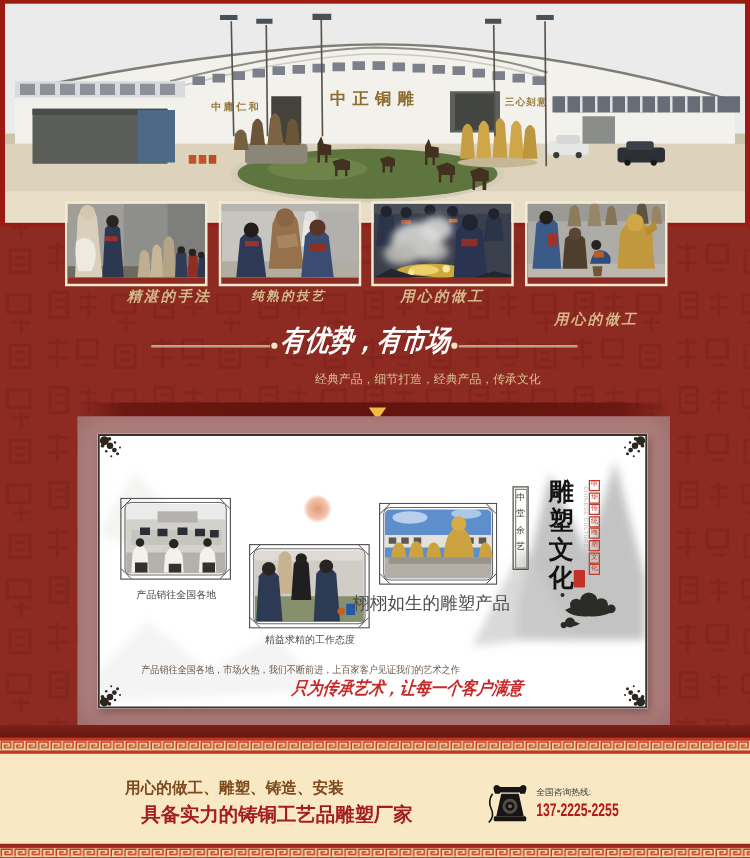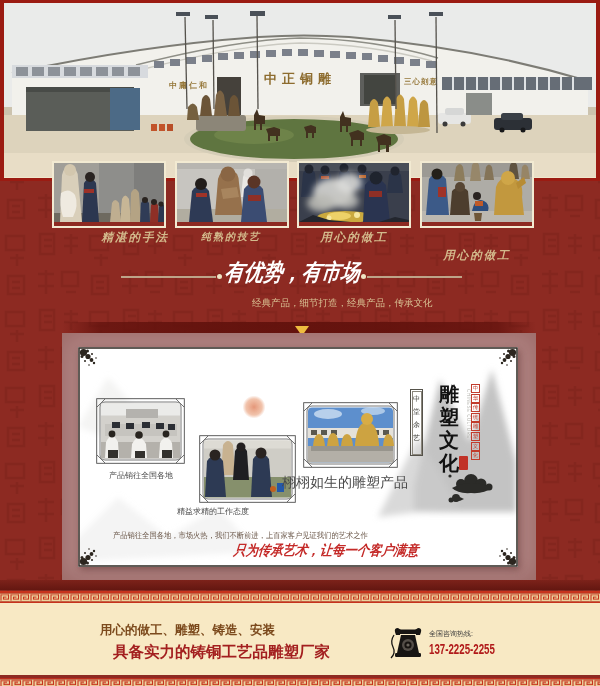--- a/index.html
+++ b/index.html
@@ -438,21 +438,21 @@
       <path d="M6,62 L8,26 q8,-11 16,0 l3,36 z" fill="#2d3a54"></path>
       <circle cx="16" cy="20" r="5.5" fill="#2a2421"></circle>
       <path d="M52,62 L54,24 q8,-11 16,0 l3,38 z" fill="#2d3a54"></path>
       <circle cx="62" cy="18" r="5.5" fill="#2a2421"></circle>
       <rect x="78" y="48" width="7" height="9" fill="#2458a8"></rect>
       <circle cx="74" cy="54" r="3" fill="#c2601e"></circle>
     </g>
   </svg>
 </div>
 
-<div class="abs" style="left:177px;top:506px;width:142px;color:#4a4a4a;font-size:8px;">精益求精的工作态度</div>
+<div class="abs" style="left:177px;top:506px;width:142px;text-align:center;color:#4a4a4a;font-size:8px;">精益求精的工作态度</div>
 
 <div class="abs" style="left:303px;top:402px;">
   <svg width="95" height="66" viewBox="0 0 95 66">
     <rect x="0.7" y="0.7" width="93.6" height="64.6" fill="none" stroke="#4c4c4c" stroke-width="0.9"></rect>
     <rect x="4" y="4" width="87" height="58" rx="5" fill="none" stroke="#6a6a6a" stroke-width="0.9"></rect>
     <g stroke="#4c4c4c" stroke-width="0.8">
       <line x1="1" y1="9" x2="9" y2="1"></line>
         <line x1="86" y1="1" x2="94" y2="9"></line>
       <line x1="1" y1="57" x2="9" y2="65"></line>
         <line x1="86" y1="65" x2="94" y2="57"></line>

